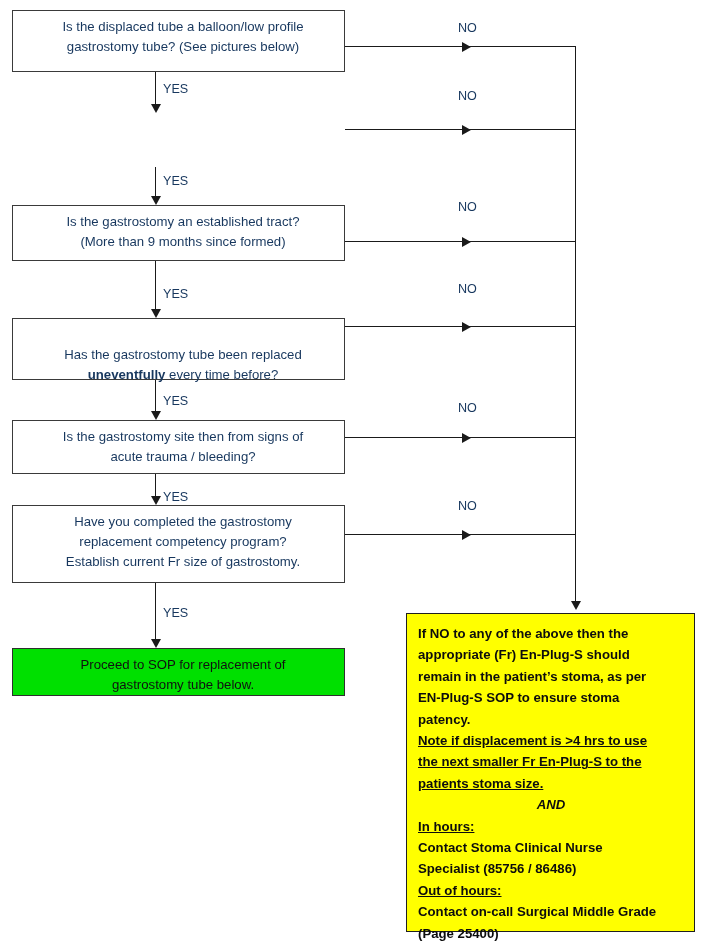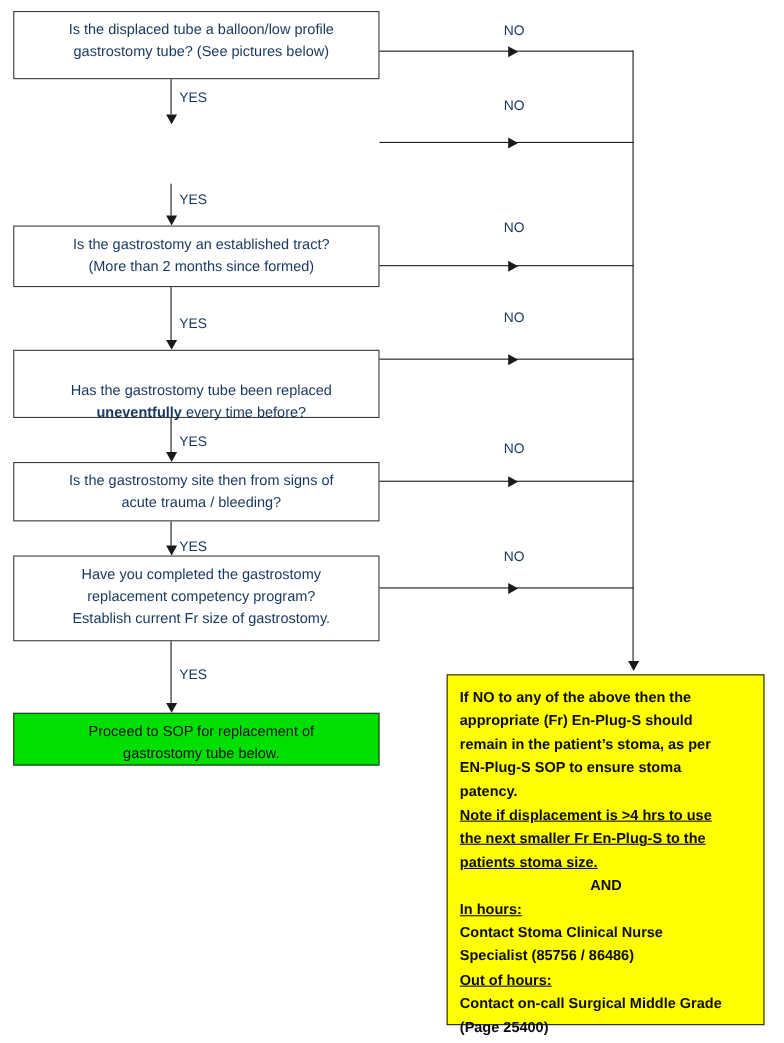--- a/index.html
+++ b/index.html
@@ -88,33 +88,33 @@
     font-size: 13.2px;
     line-height: 21.4px;
     font-weight: bold;
     color: #0d0d0d;
   }
   .panel p {
     margin: 0;
     white-space: pre-line;
   }
   .panel .u { text-decoration: underline; }
-  .panel .center { text-align: center; }
+  .panel .center { text-align: center; font-style: italic; }
 </style>
 </head>
 <body>
 
 <div id="canvas">
 
   <div class="node" style="left:12px; top:10px; width:333px; height:62px;">Is the displaced tube a balloon/low profile
 gastrostomy tube? (See pictures below)</div>
 
 
   <div class="node" style="left:12px; top:205px; width:333px; height:56px;">Is the gastrostomy an established tract?
-(More than 2 months since formed)</div>
+(More than 9 months since formed)</div>
 
   <div class="node" style="left:12px; top:318px; width:333px; height:62px;">
     <span>Has the gastrostomy tube been replaced
 </span><b>uneventfully</b><span> every time before?</span>
   </div>
 
   <div class="node" style="left:12px; top:420px; width:333px; height:54px;">Is the gastrostomy site then from signs of
 acute trauma / bleeding?</div>
 
   <div class="node" style="left:12px; top:505px; width:333px; height:78px;">Have you completed the gastrostomy

